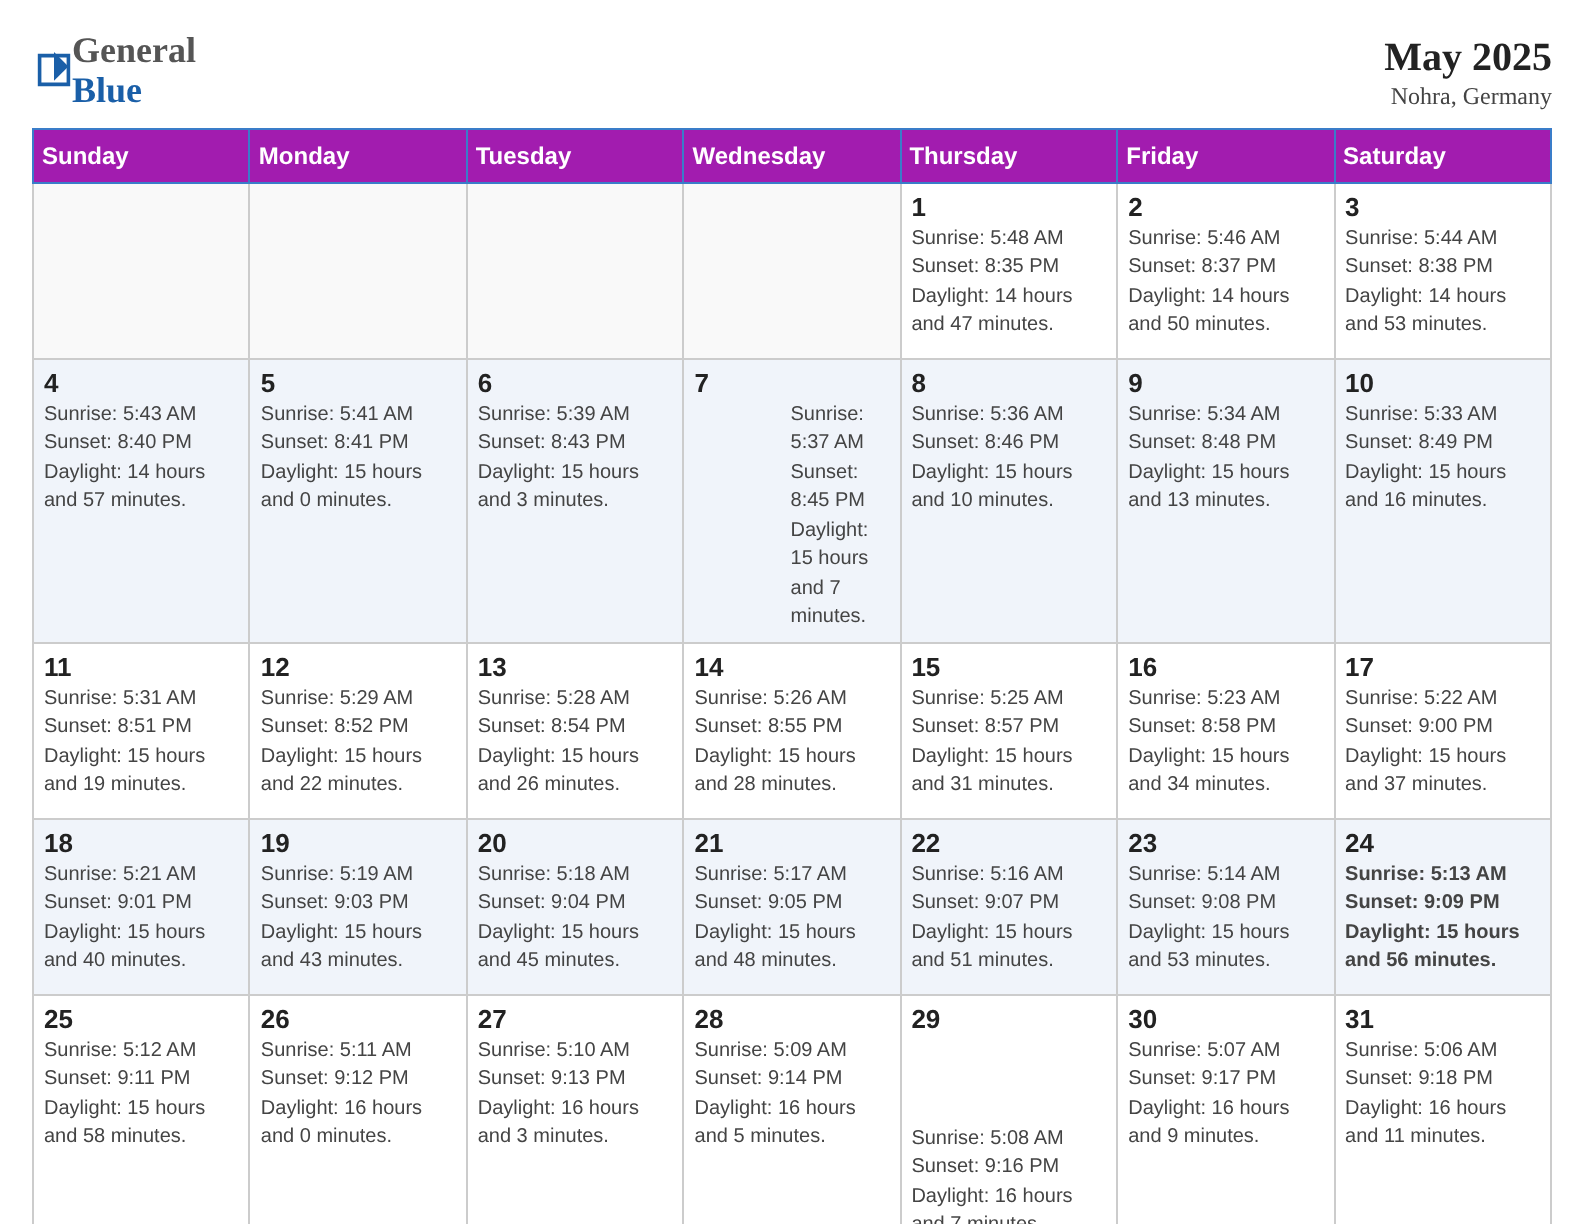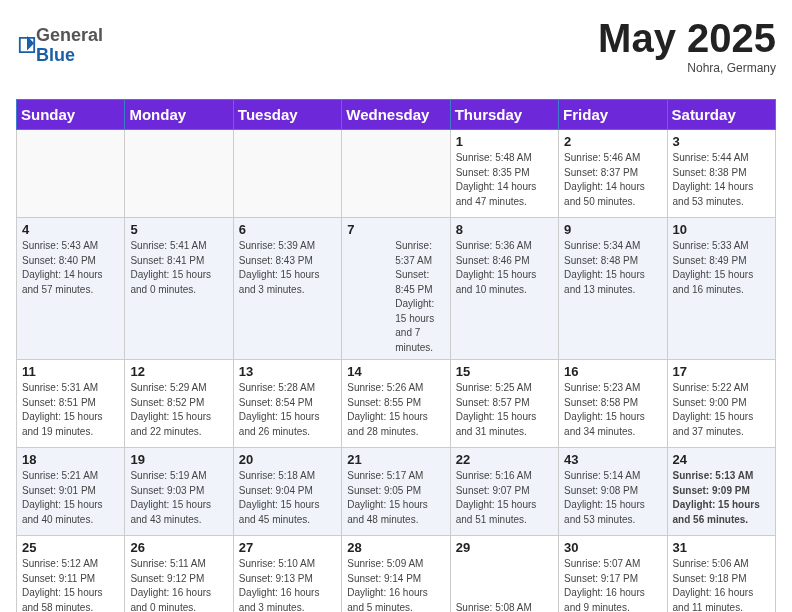--- a/index.html
+++ b/index.html
@@ -6,22 +6,23 @@
     body {
       font-family: Arial, sans-serif;
       background: #fff;
       width: 792px;
       min-height: 612px;
       padding: 16px;
     }
     .header {
       display: flex;
       justify-content: space-between;
-      align-items: center;
-      margin-bottom: 24px;
+      align-items: flex-end;
+      margin-bottom: 8px;
+      font-family: Liberation Serif, serif;
     }
     .logo {
       display: flex;
       align-items: center;
     }
     .logo-text {
       display: flex;
       flex-direction: column;
       font-size: 18px;
       font-weight: bold;
@@ -32,38 +33,38 @@
     .logo-icon {
       width: 18px;
       height: 22px;
       margin-left: 2px;
       margin-top: -2px;
     }
     .title-block {
       text-align: right;
     }
     .title-block h1 {
-      font-size: 40px;
+      font-size: 20px;
       font-weight: bold;
       color: #222;
     }
     .title-block h2 {
       font-size: 12px;
       font-weight: normal;
       color: #444;
     }
     .calendar {
       width: 100%;
       border-collapse: collapse;
       border: 1px solid #ccc;
     }
     .calendar th {
-      background-color: #6d28d9;
+      background-color: #a21caf;
       color: #fff;
-      font-size: 15px;
+      font-size: 12px;
       font-weight: bold;
       padding: 6px 4px;
       text-align: left;
       border: 1px solid #3a7dc9;
     }
     .calendar td {
       width: 14.28%;
       vertical-align: top;
       padding: 4px 5px;
       border: 1px solid #ccc;
@@ -282,21 +283,21 @@
 and 48 minutes.</div>
         </td>
         <td>
           <div class="day-number">22</div>
           <div class="day-info" style="white-space: pre-line;">Sunrise: 5:16 AM
 Sunset: 9:07 PM
 Daylight: 15 hours
 and 51 minutes.</div>
         </td>
         <td>
-          <div class="day-number">43</div>
+          <div class="day-number">23</div>
           <div class="day-info" style="white-space: pre-line;">Sunrise: 5:14 AM
 Sunset: 9:08 PM
 Daylight: 15 hours
 and 53 minutes.</div>
         </td>
         <td>
           <div class="day-number">24</div>
           <div class="day-info" style="white-space: pre-line; font-weight: bold;">Sunrise: 5:13 AM
 Sunset: 9:09 PM
 Daylight: 15 hours

